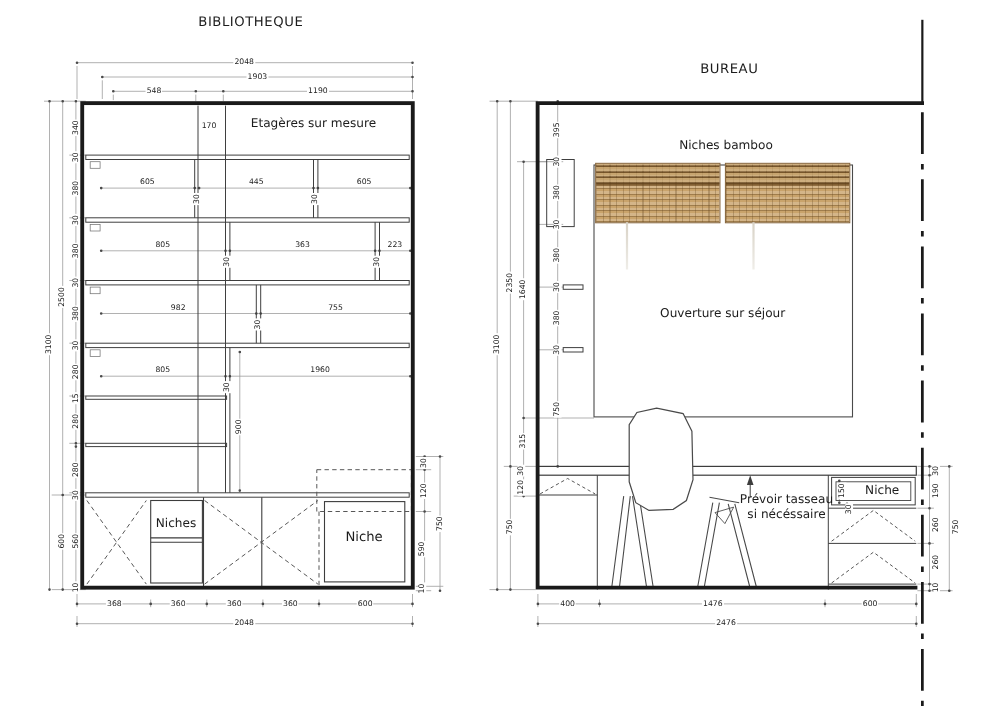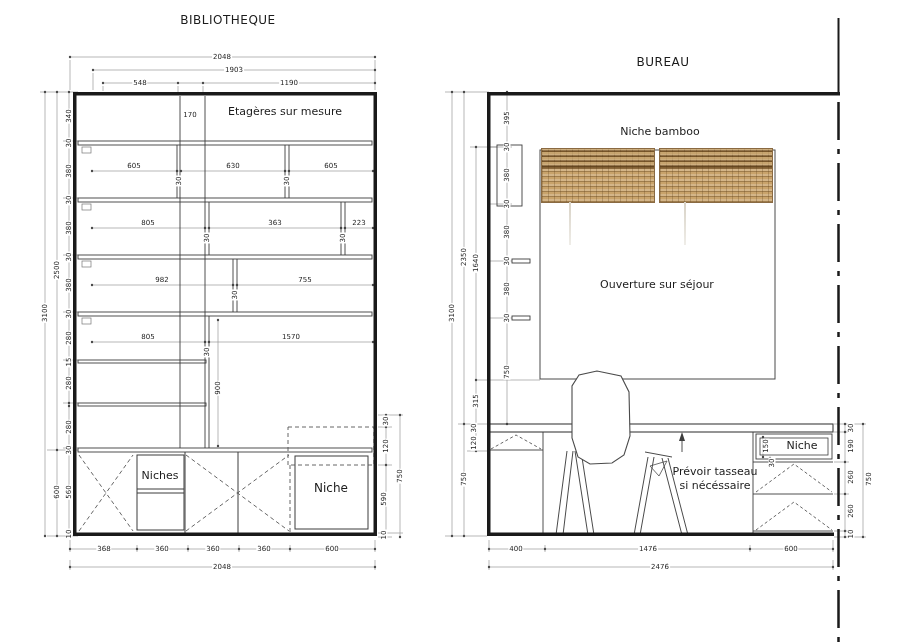--- a/index.html
+++ b/index.html
@@ -173,26 +173,26 @@
   </svg>
 
   <div class="blind" style="left:541px;top:148px;"></div>
   <div class="blind" style="left:659px;top:148px;"></div>
   <div class="cord" style="left:569px;"></div>
   <div class="cord" style="left:684px;"></div>
 
   <div class="lbl title" style="left:563px;top:56px;width:200px;">BUREAU</div>
   <div class="lbl title" style="left:128px;top:14px;width:200px;">BIBLIOTHEQUE</div>
   <div class="lbl anno" style="left:210px;top:106px;width:150px;">Etagères sur mesure</div>
-  <div class="lbl anno" style="left:585px;top:126px;width:150px;">Niche bamboo</div>
+  <div class="lbl anno" style="left:585px;top:126px;width:150px;">Niches bamboo</div>
   <div class="lbl anno" style="left:570px;top:279px;width:174px;">Ouverture sur séjour</div>
   <div class="lbl anno" style="left:130px;top:470px;width:60px;">Niches</div>
   <div class="lbl anno-lg" style="left:301px;top:482px;width:60px;">Niche</div>
   <div class="lbl anno" style="left:772px;top:440px;width:60px;">Niche</div>
-  <div class="lbl note" style="left:649px;top:465px;width:132px;">
+  <div class="lbl note" style="left:649px;top:447px;width:132px;">
     <span>Prévoir tasseau</span><br>
     <span>si nécéssaire</span>
   </div>
 
   <div id="dims">
       <span class="dim" style="left: 222px; top: 57px;">2048</span>
       <span class="dim" style="left: 234px; top: 70px;">1903</span>
       <span class="dim" style="left: 140px; top: 83px;">548</span>
       <span class="dim" style="left: 190px; top: 83px; margin-top: 32px;">170</span>
       <span class="dim" style="left: 289px; top: 83px;">1190</span>
@@ -208,34 +208,34 @@
       <span class="dim rot" style="left: 69px; top: 285px;">380</span>
       <span class="dim rot" style="left: 69px; top: 314px;">30</span>
       <span class="dim rot" style="left: 69px; top: 338px;">280</span>
       <span class="dim rot" style="left: 69px; top: 362px;">15</span>
       <span class="dim rot" style="left: 69px; top: 383px;">280</span>
       <span class="dim rot" style="left: 69px; top: 427px;">280</span>
       <span class="dim rot" style="left: 69px; top: 450px;">30</span>
       <span class="dim rot" style="left: 69px; top: 492px;">560</span>
       <span class="dim rot" style="left: 69px; top: 534px;">10</span>
       <span class="dim" style="left: 134px; top: 166px;">605</span>
-      <span class="dim" style="left: 233px; top: 166px;">630</span>
+      <span class="dim" style="left: 233px; top: 166px;">445</span>
       <span class="dim" style="left: 331px; top: 166px;">605</span>
       <span class="dim rot" style="left: 179px; top: 181px;">30</span>
       <span class="dim rot" style="left: 287px; top: 181px;">30</span>
       <span class="dim" style="left: 148px; top: 223px;">805</span>
       <span class="dim" style="left: 275px; top: 223px;">363</span>
       <span class="dim" style="left: 359px; top: 223px;">223</span>
       <span class="dim rot" style="left: 207px; top: 238px;">30</span>
       <span class="dim rot" style="left: 343px; top: 238px;">30</span>
       <span class="dim" style="left: 162px; top: 280px;">982</span>
       <span class="dim" style="left: 305px; top: 280px;">755</span>
       <span class="dim rot" style="left: 235px; top: 295px;">30</span>
       <span class="dim" style="left: 148px; top: 337px;">805</span>
-      <span class="dim" style="left: 291px; top: 337px;">1570</span>
+      <span class="dim" style="left: 291px; top: 337px;">1960</span>
       <span class="dim rot" style="left: 207px; top: 352px;">30</span>
       <span class="dim rot" style="left: 218px; top: 388px;">900</span>
       <span class="dim rot" style="left: 386px; top: 421px;">30</span>
       <span class="dim rot" style="left: 386px; top: 446px;">120</span>
       <span class="dim rot" style="left: 384px; top: 499px;">590</span>
       <span class="dim rot" style="left: 384px; top: 535px;">10</span>
       <span class="dim rot" style="left: 400px; top: 476px;">750</span>
       <span class="dim" style="left: 104px; top: 549px;">368</span>
       <span class="dim" style="left: 162px; top: 549px;">360</span>
       <span class="dim" style="left: 213px; top: 549px;">360</span>

